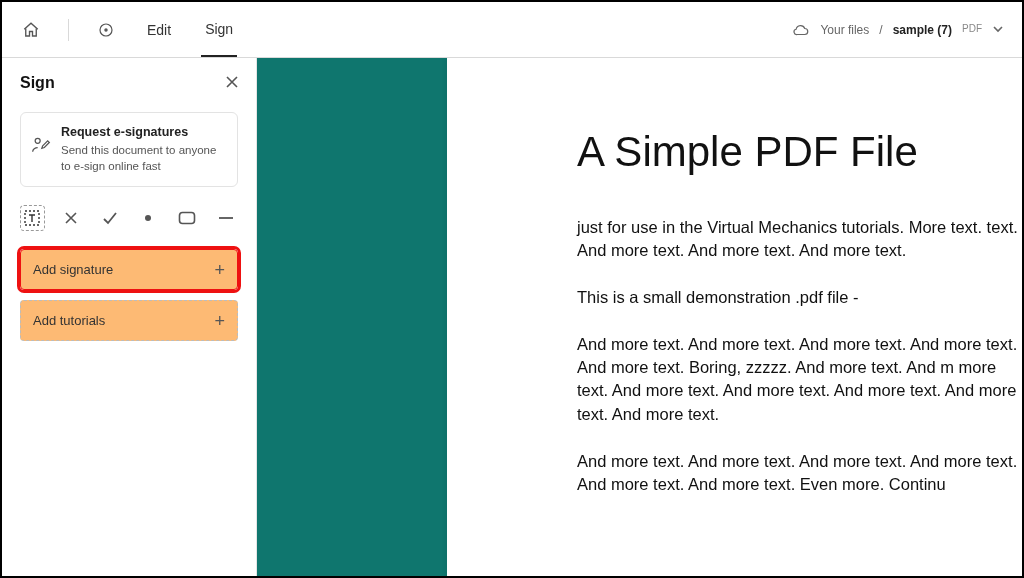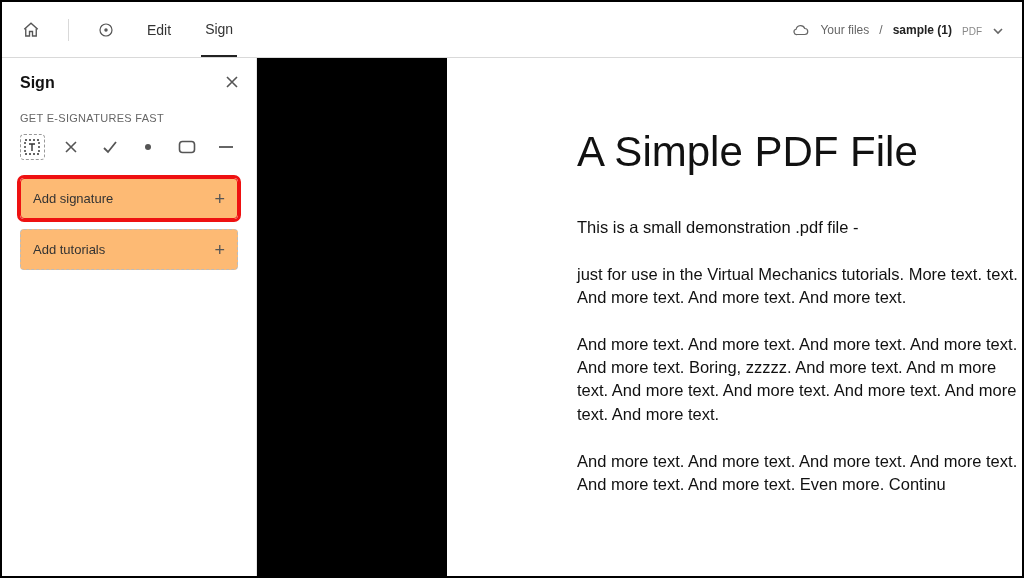--- a/index.html
+++ b/index.html
@@ -6,21 +6,21 @@
   html, body { width: 1024px; height: 578px; font-family: "Segoe UI", Arial, sans-serif; background:#fff; }
   body { border: 2px solid #000; position: relative; overflow:hidden; }
 
   
   .topbar { height: 56px; border-bottom: 1px solid #d9d9d9; display:flex; align-items:center; padding:0 18px; gap:26px; }
   .topbar .iconbtn { width:22px; height:22px; display:flex; align-items:center; justify-content:center; color:#555; }
   .topbar .sep { width:1px; height:22px; background:#d9d9d9; }
   .topbar .tab { font-size:14px; color:#333; padding:18px 4px; cursor:pointer; }
   .topbar .tab.active { border-bottom:2px solid #222; font-weight:500; }
   .topbar .spacer { flex:1; }
-  .breadcrumb { display:flex; align-items:flex-end; gap:10px; font-size:12px; color:#666; }
+  .breadcrumb { display:flex; align-items:flex-start; gap:10px; font-size:12px; color:#666; }
   .breadcrumb .fname { color:#222; font-weight:600; }
   .breadcrumb .ext { color:#888; font-size:10px; }
   .chev { width:12px; height:12px; }
 
   
   .main { display:flex; height: calc(578px - 56px - 4px); }
 
   
   .sidebar { width:255px; border-right:1px solid #e5e5e5; padding:16px 18px; position:relative; background:#fff; }
   .sidebar h2 { font-size:16px; font-weight:700; color:#111; margin-bottom:20px; }
@@ -39,21 +39,21 @@
   .btn-dashed { border:1px dashed #bcbcbc; }
   .highlight { outline:3px solid #e11; outline-offset:0; border-color:#e11; }
   .plus { font-size:18px; color:#555; line-height:0; }
 
   
   .vtoolbar { position:absolute; left:280px; top:80px; width:36px; background:#fff; border-radius:6px; box-shadow:0 2px 8px rgba(0,0,0,.15); padding:6px 0; display:flex; flex-direction:column; align-items:center; gap:8px; }
   .vtoolbar .vbtn { width:28px; height:28px; border-radius:4px; display:flex; align-items:center; justify-content:center; color:#333; cursor:pointer; }
   .vtoolbar .vbtn.active { background:#1a73e8; color:#fff; }
 
   
-  .docwrap { flex:1; background:#000000; position:relative; overflow:hidden; }
+  .docwrap { flex:1; background:#0f766e; position:relative; overflow:hidden; }
   .page { position:absolute; left:190px; top:0; right:0; bottom:0; background:#fff; box-shadow:-2px 0 4px rgba(0,0,0,.05); padding:70px 0 0 130px; }
   .page h1 { font-size:42px; font-weight:400; color:#111; margin-bottom:40px; font-family: Verdana, Arial, sans-serif; }
   .page p { font-size:16.5px; color:#111; line-height:1.4; margin-bottom:24px; font-family: Verdana, Arial, sans-serif; }
 
   svg { display:block; }
 </style>
 </head>
 <body>
 
 <div class="topbar">
@@ -74,42 +74,52 @@
   <div class="tab active">Sign</div>
   <div class="spacer"></div>
   <div class="breadcrumb">
     <span>
       <svg width="18" height="14" viewBox="0 0 24 18" fill="none" stroke="#666" stroke-width="1.6">
           <path d="M7 15h10a4 4 0 000-8 6 6 0 00-11.5 1A3.5 3.5 0 007 15z"></path>
         </svg>
     </span>
     <span>Your files</span>
     <span>/</span>
-    <span class="fname">sample (1)</span>
+    <span class="fname">sample (7)</span>
     <span class="ext">PDF</span>
     <span>
       <svg class="chev" viewBox="0 0 12 12" fill="none" stroke="#666" stroke-width="1.6">
           <path d="M2 4l4 4 4-4"></path>
         </svg>
     </span>
   </div>
 </div>
 
 <div class="main">
 
   <div class="sidebar">
     <h2>Sign</h2>
     <div class="close-x">
       <svg viewBox="0 0 16 16" stroke="currentColor" stroke-width="1.6">
           <path d="M3 3l10 10M13 3L3 13"></path>
         </svg>
     </div>
 
-    <div class="section-label">GET E-SIGNATURES FAST</div>
-
+
+    <div class="card">
+      <div class="cicon">
+        <svg viewBox="0 0 24 24" width="20" height="20" fill="none" stroke="currentColor" stroke-width="1.5">
+            <circle cx="8" cy="7" r="3"></circle>
+            <path d="M2 20c0-3 3-5 6-5"></path>
+            <path d="M14 13l6-6 2 2-6 6-3 1z"></path>
+          </svg>
+      </div>
+      <div class="ctitle">Request e-signatures</div>
+      <div class="cdesc">Send this document to anyone to e-sign online fast</div>
+    </div>
 
 
     <div class="toolrow">
       <div class="tool selected">
         <svg width="16" height="16" viewBox="0 0 16 16" fill="none" stroke="#333" stroke-width="1.4">
             <rect x="1" y="1" width="14" height="14" stroke-dasharray="2 2"></rect>
             <path d="M5 5h6M8 5v7"></path>
           </svg>
       </div>
       <div class="tool">
@@ -185,20 +195,20 @@
       <div class="vbtn">
         <svg width="16" height="16" viewBox="0 0 16 16" fill="none" stroke="#333" stroke-width="1.4">
             <path d="M3 11l7-7 2 2-7 7-3 1z"></path>
             <path d="M2 14c2 0 2-2 4-2s1 2 3 2"></path>
           </svg>
       </div>
     </div>
 
     <div class="page">
       <h1>A Simple PDF File</h1>
+      <p>just for use in the Virtual Mechanics tutorials. More text. text. And more text. And more text. And more text.</p>
       <p>This is a small demonstration .pdf file -</p>
-      <p>just for use in the Virtual Mechanics tutorials. More text. text. And more text. And more text. And more text.</p>
       <p>And more text. And more text. And more text. And more text. And more text. Boring, zzzzz. And more text. And m more text. And more text. And more text. And more text. And more text. And more text.</p>
       <p>And more text. And more text. And more text. And more text. And more text. And more text. Even more. Continu</p>
     </div>
   </div>
 
 </div>
 
 </body></html>

